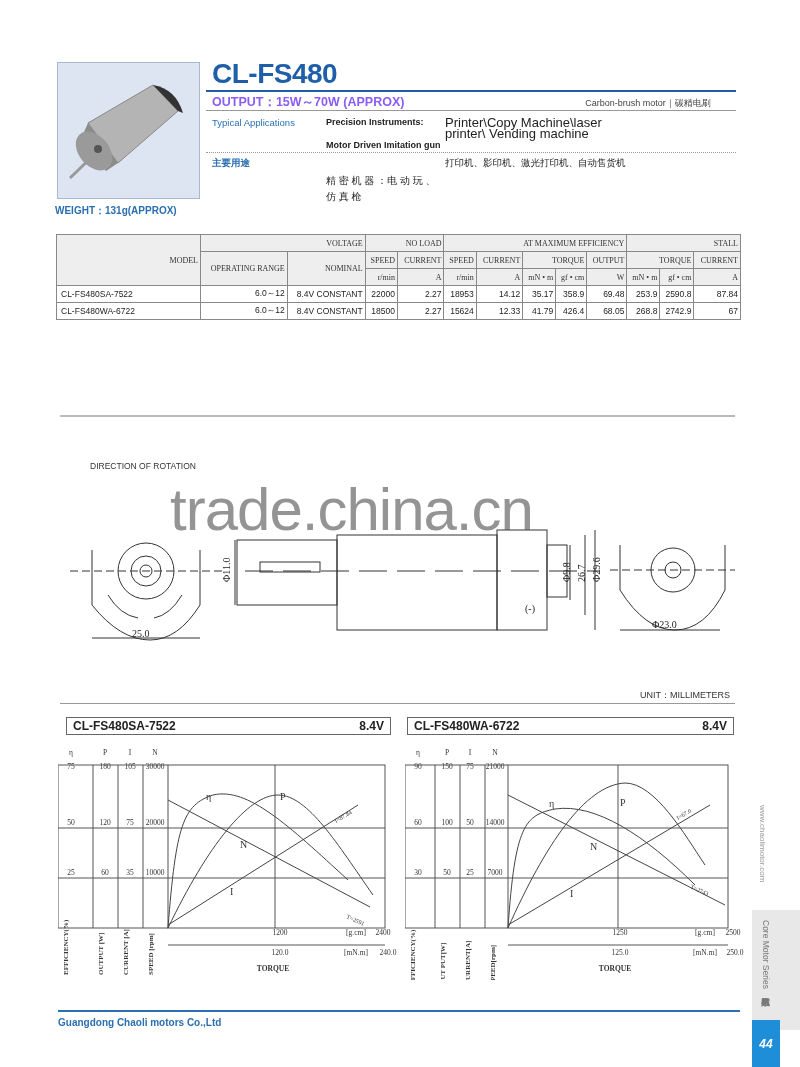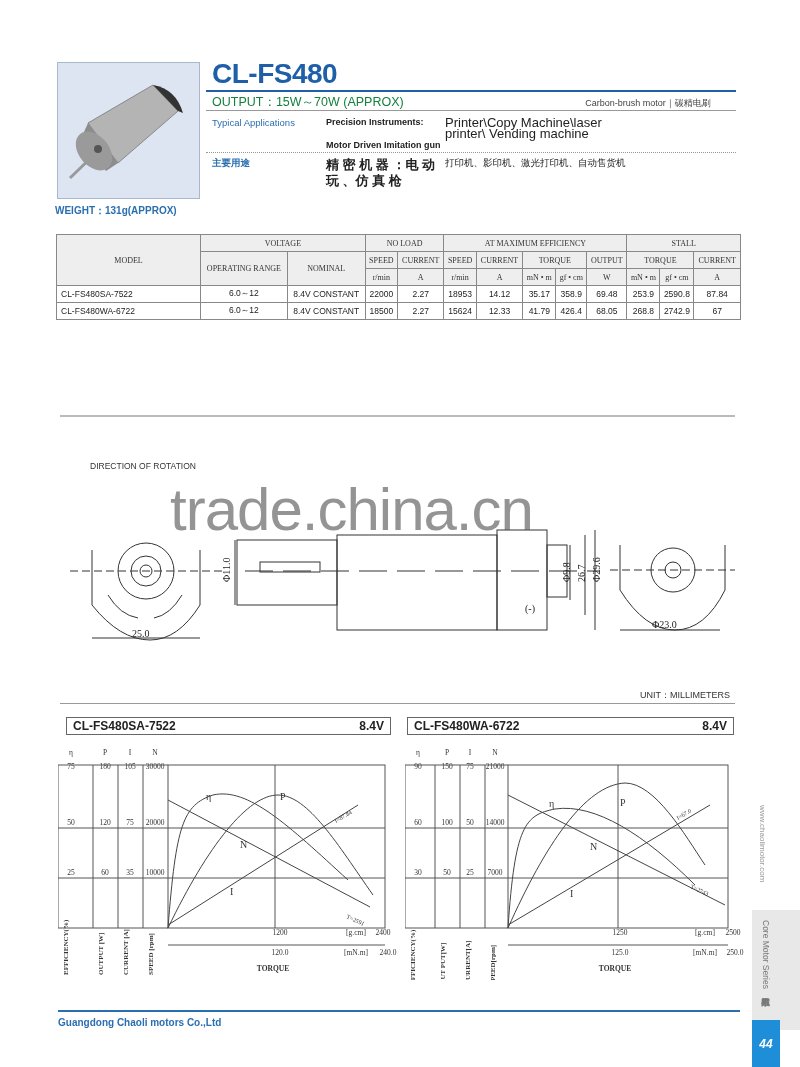--- a/index.html
+++ b/index.html
@@ -2,33 +2,33 @@
 <html><head>
 <meta charset="utf-8">
 <style>
   *{box-sizing:border-box;margin:0;padding:0}
   body{width:800px;height:1067px;background:#fff;position:relative;font-family:"Liberation Sans",sans-serif;color:#222;overflow:hidden}
   .abs{position:absolute}
   .photo{left:57px;top:62px;width:143px;height:137px;background:#dde5f3;border:1px solid #a8b8d0}
   .weight{left:55px;top:204px;font-size:10px;color:#2a6fb0;font-weight:bold}
   .title{left:212px;top:58px;font-size:28px;font-weight:bold;color:#1e5fa8;letter-spacing:-0.5px}
   .title-rule{left:206px;top:90px;width:530px;height:2px;background:#1e5fa8}
-  .output{left:212px;top:94px;font-size:12.5px;font-weight:normal;color:#15803d}
+  .output{left:212px;top:94px;font-size:12.5px;font-weight:bold;color:#8b5cf6}
   .brush{left:560px;top:97px;font-size:9px;color:#444;width:176px;text-align:center}
   .rule2{left:206px;top:110px;width:530px;height:1px;background:#999}
   .apps-label{left:212px;top:117px;font-size:9.5px;color:#2a6fb0}
   .prec{left:326px;top:117px;font-size:9px;font-weight:bold}
   .prec-val{left:445px;top:117px;font-size:13px;line-height:11px;width:200px}
   .motor-gun{left:326px;top:140px;font-size:9px;font-weight:bold}
   .dotrule{left:206px;top:152px;width:530px;border-top:1px dotted #999}
   .cn-label{left:212px;top:157px;font-size:9.5px;color:#2a6fb0;font-weight:bold}
-  .cn-prec{left:326px;top:157px;font-size:13px;font-weight:bold;line-height:16px;width:110px}
+  .cn-prec{left:326px;top:173px;font-size:10px;font-weight:normal;line-height:16px;width:110px}
   .cn-val{left:445px;top:157px;font-size:9.5px}
   table.spec{position:absolute;left:56px;top:234px;width:685px;border-collapse:collapse;font-size:8.5px}
-  table.spec td,table.spec th{border:1px solid #888;text-align:center;height:17px;padding:0 2px}
+  table.spec td,table.spec th{border:1px solid #888;text-align:right;height:17px;padding:0 2px}
   table.spec th{font-family:"Liberation Serif",serif;font-weight:normal;font-size:8px;background:#eee;color:#333}
   table.spec td.m{text-align:left;padding-left:4px}
   .sec-rule{left:60px;top:415px;width:675px;height:2px;background:#bbb}
   .dir{left:90px;top:461px;font-size:8.5px;color:#333}
   .watermark{left:170px;top:475px;font-size:60px;color:rgba(90,90,90,0.65);letter-spacing:-1px}
   .unit{left:640px;top:689px;font-size:9px;color:#333}
   .rule3{left:60px;top:703px;width:675px;height:1px;background:#999}
   .chart-head{height:18px;border:1px solid #666;font-size:12px;font-weight:bold;display:flex;justify-content:space-between;align-items:center;padding:0 6px}
   .side-url{left:758px;top:805px;writing-mode:vertical-rl;font-size:8px;color:#999}
   .side-series{left:752px;top:910px;width:48px;height:120px;background:#e8e8e8}

